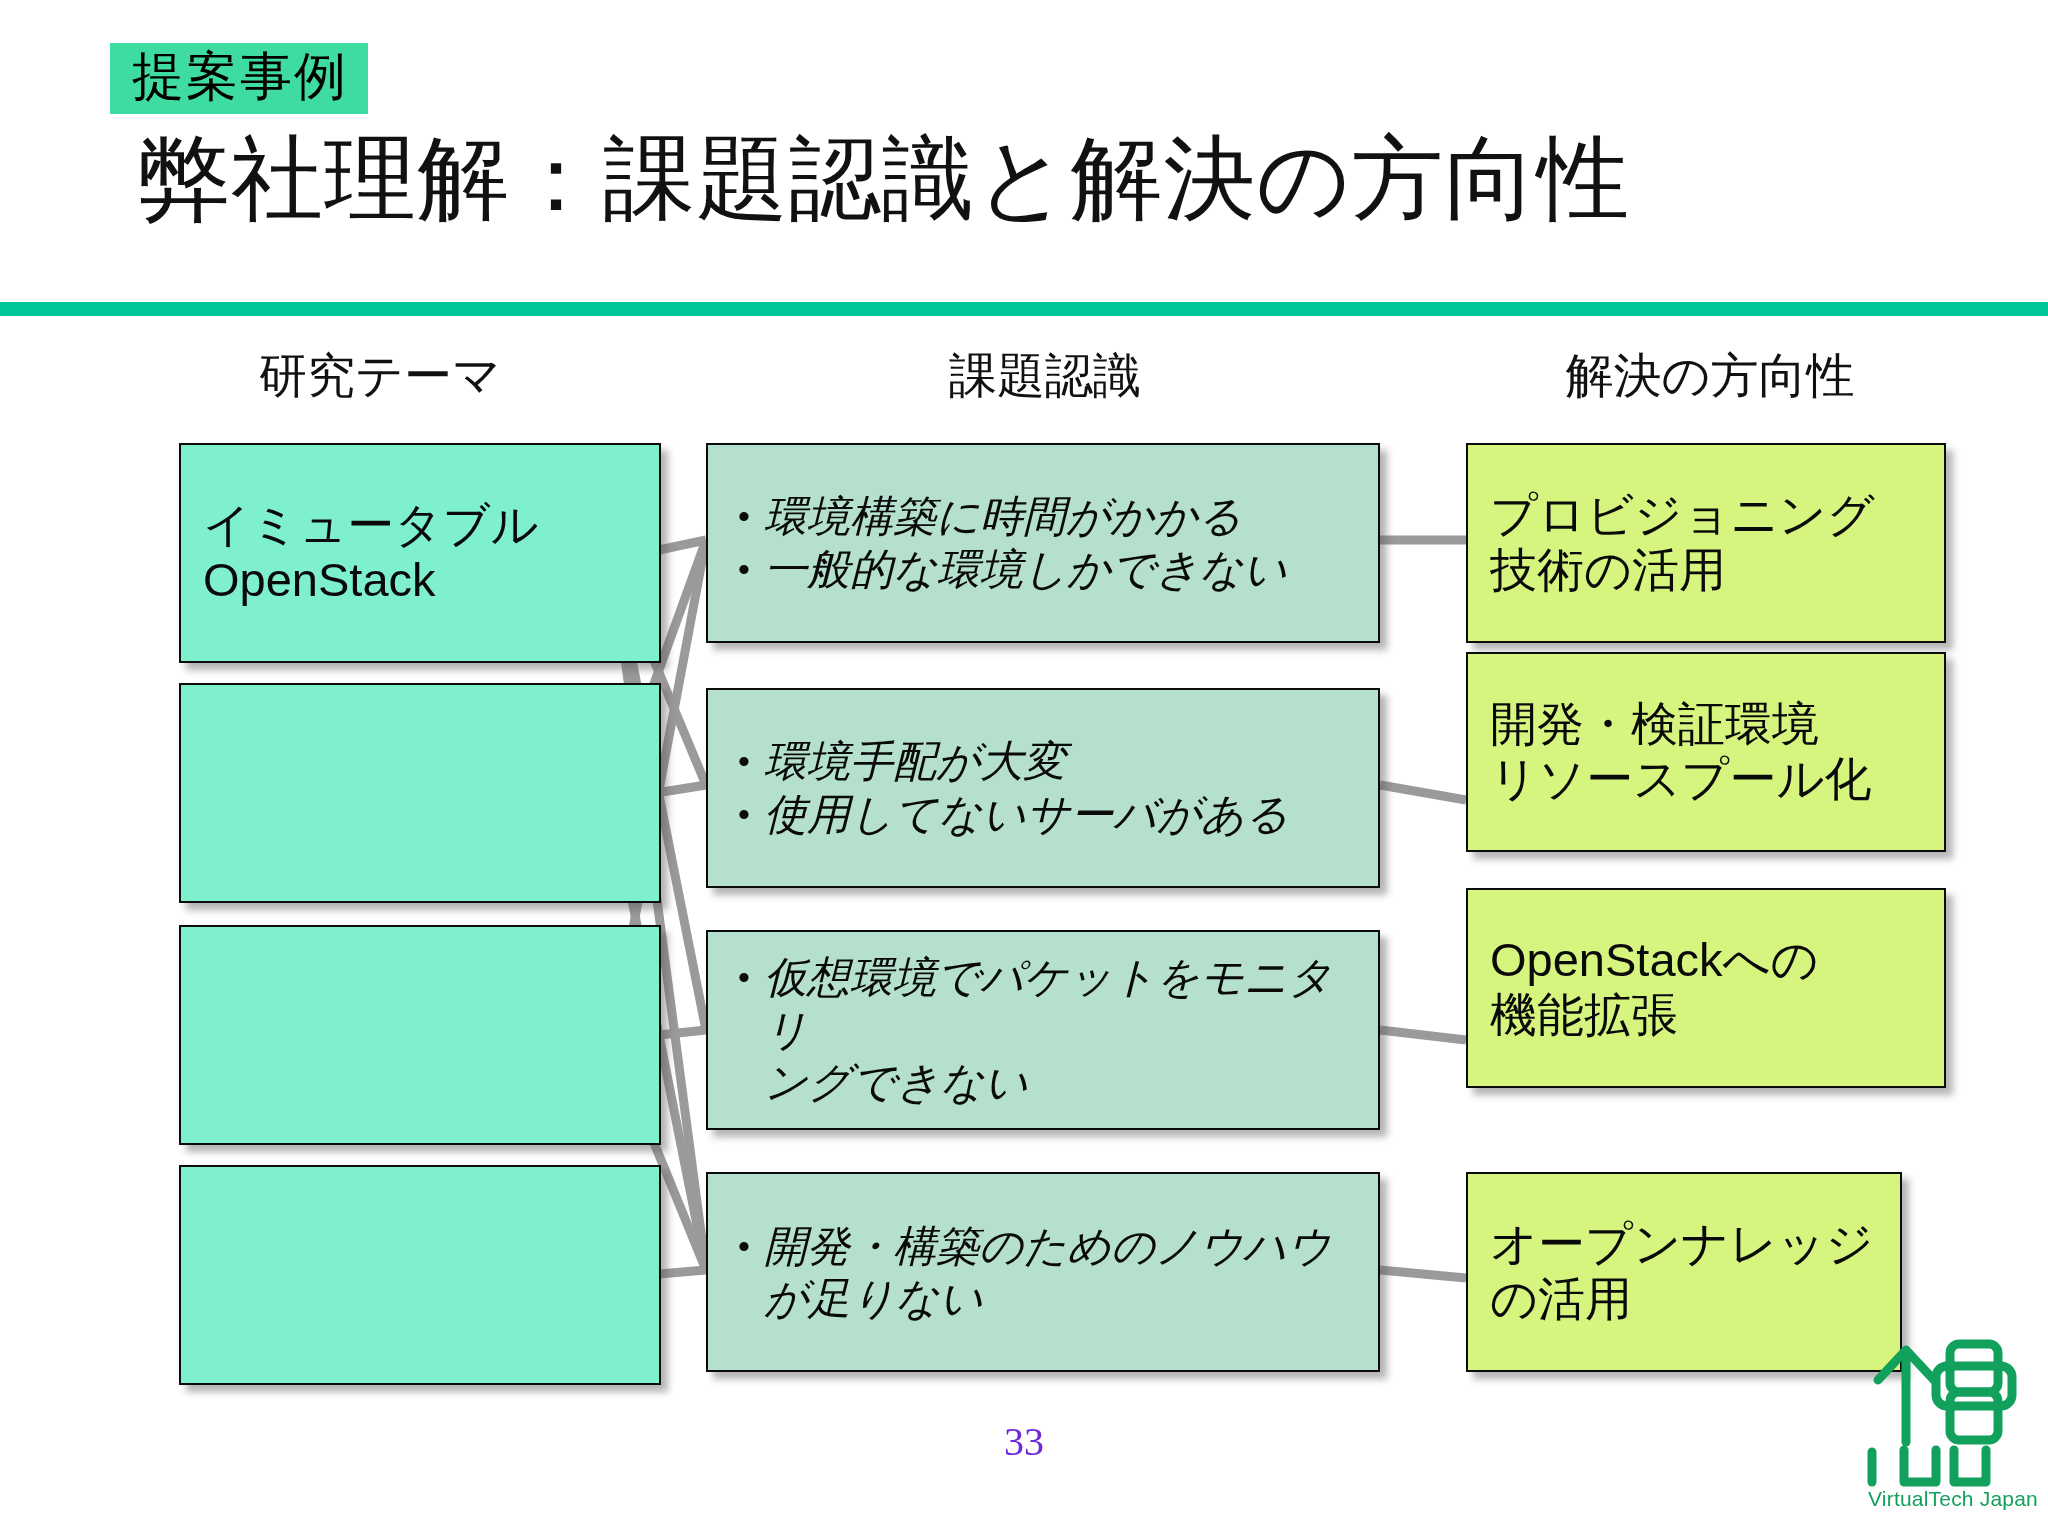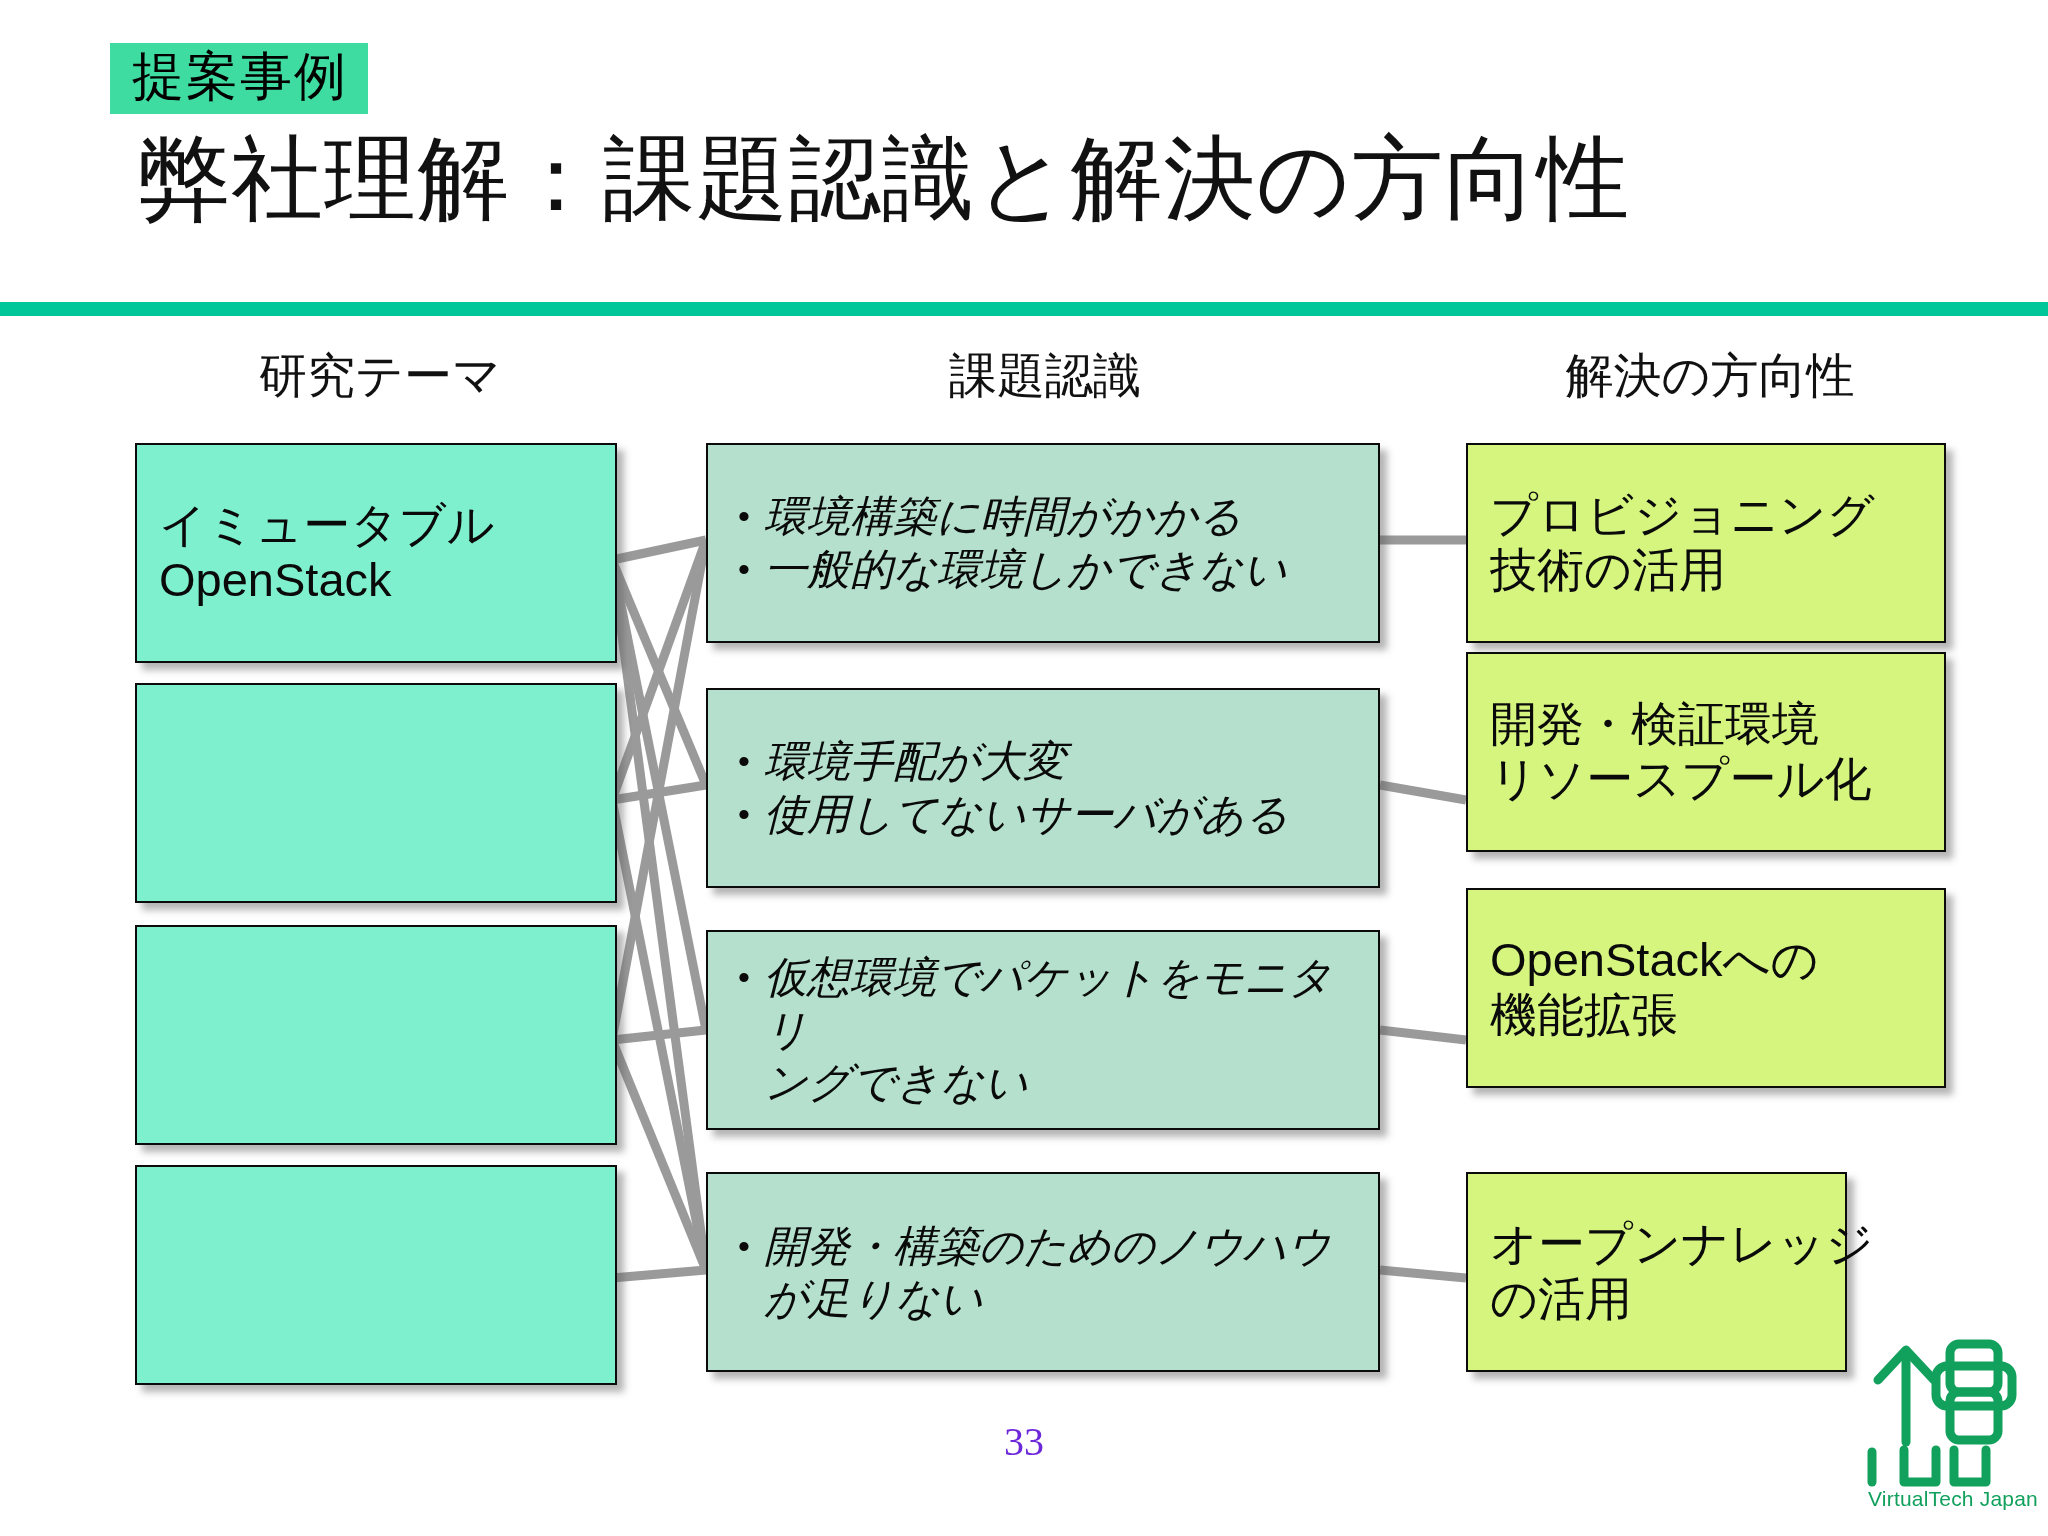--- a/index.html
+++ b/index.html
@@ -49,21 +49,21 @@
   
   .box{
     position:absolute;
     box-sizing:border-box;
     border:2px solid #0b0b0b;
     box-shadow:7px 7px 7px rgba(90,90,90,.45);
     display:flex;
     flex-direction:column;
     justify-content:center;
   }
-  .box.theme{background:#7ff0ce;padding:14px 22px;}
+  .box.theme{background:#7ff0ce;padding:14px 22px;margin-left:44px;}
   .box.issue{background:#b5e0cd;padding:10px 16px;}
   .box.sol  {background:#d6f57f;padding:14px 22px;}
 
   .box .line{
     font-size:47px;line-height:1.17;color:#0a0a0a;
     white-space:nowrap;
   }
   .box.issue .bullet{
     display:flex;align-items:flex-start;
     font-size:43px;line-height:1.22;color:#0a0a0a;
@@ -180,21 +180,21 @@
     <div class="line">技術の活用</div>
   </div>
   <div class="box sol" style="left:1466px;top:652px;width:480px;height:200px;">
     <div class="line">開発・検証環境</div>
     <div class="line">リソースプール化</div>
   </div>
   <div class="box sol" style="left:1466px;top:888px;width:480px;height:200px;">
     <div class="line">OpenStackへの</div>
     <div class="line">機能拡張</div>
   </div>
-  <div class="box sol" style="left:1466px;top:1172px;width:381px;height:200px;">
+  <div class="box sol" style="left:1466px;top:1172px;width:436px;height:200px;">
     <div class="line">オープンナレッジ</div>
     <div class="line">の活用</div>
   </div>
 
   <div class="pagenum">33</div>
 
   <svg class="logo" viewBox="0 0 176 200">
     <g fill="none" stroke="#12a05d" stroke-width="9" stroke-linecap="round" stroke-linejoin="round">
 
       <line x1="44" y1="22" x2="44" y2="112"></line>

